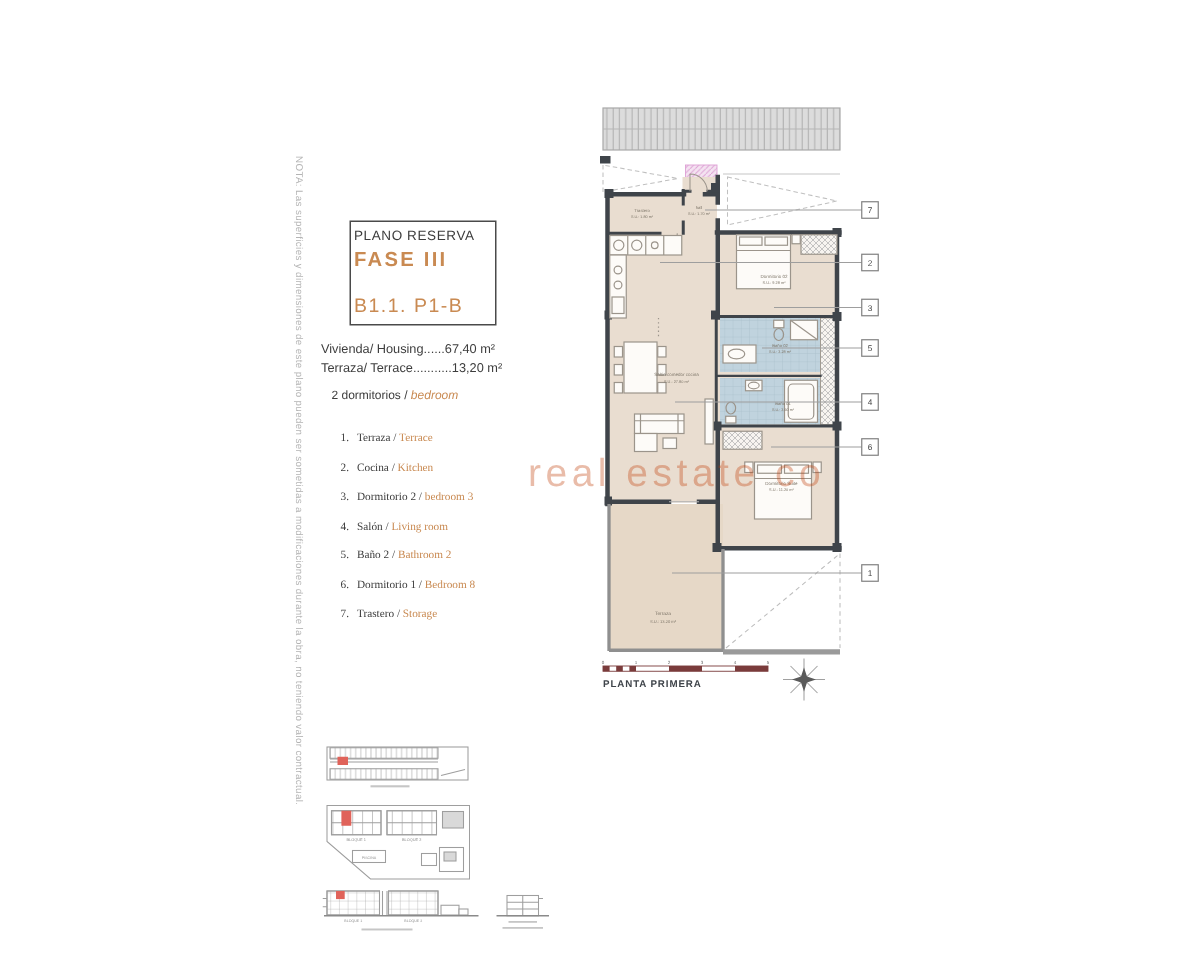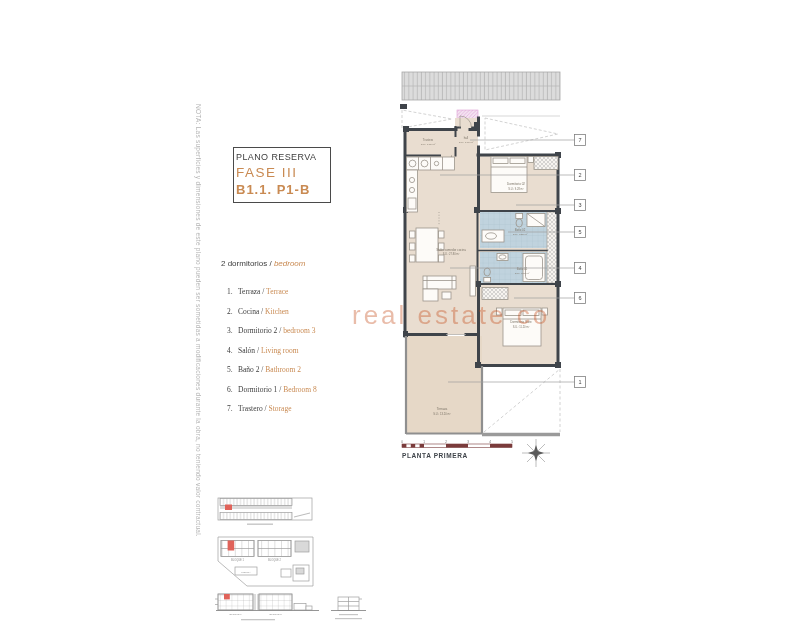--- a/index.html
+++ b/index.html
@@ -6,22 +6,22 @@
   #page{position:relative;width:800px;height:640px;background:#ffffff;overflow:hidden;
         font-family:"Liberation Sans", sans-serif;color:#3d3d3d;}
   .abs{position:absolute;}
   
   .note-vertical{left:195px;top:104px;height:472px;writing-mode:vertical-rl;
     font-size:6.5px;letter-spacing:0.25px;color:#b4b4b4;white-space:nowrap;}
   
   .title-box{left:233px;top:147px;width:92px;border:1.2px solid #4a4a4a;
     text-align:left;padding:4px 2px 5px 2px;background:#fff;}
   .tb-sub{font-size:9px;letter-spacing:0.4px;color:#3d3d3d;}
-  .tb-phase{font-size:13.5px;font-weight:normal;letter-spacing:1.5px;color:#c98a52;margin-top:3px;}
-  .tb-unit{font-size:13px;font-weight:bold;letter-spacing:1px;color:#c98a52;margin-top:2px;}
+  .tb-phase{font-size:13.5px;font-weight:bold;letter-spacing:1.5px;color:#c98a52;margin-top:3px;}
+  .tb-unit{font-size:13px;font-weight:normal;letter-spacing:1px;color:#c98a52;margin-top:16px;}
   
   .summary{left:214px;top:226px;font-size:8.5px;line-height:13px;color:#3d3d3d;}
   .bedrooms{left:221px;top:259px;font-size:8px;}
   .accent{color:#c98a52;font-style:italic;}
   
   .legend{left:227px;top:282px;font-size:7.5px;}
   .legend-row{height:19.5px;line-height:19.5px;white-space:nowrap;font-family:Liberation Serif, serif;}
   .lnum{display:inline-block;width:11px;}
   .les{color:#3d3d3d;}
   .len{color:#c98a52;}
@@ -36,20 +36,24 @@
 <div id="page">
 
   <div class="abs note-vertical">NOTA: Las superficies y dimensiones de este plano pueden ser sometidas a modificaciones durante la obra, no teniendo valor contractual.</div>
 
   <div class="abs title-box">
     <div class="tb-sub">PLANO RESERVA</div>
     <div class="tb-phase">FASE III</div>
     <div class="tb-unit">B1.1. P1-B</div>
   </div>
 
+  <div class="abs summary">
+    <div>Vivienda/ Housing......67,40 m²</div>
+    <div>Terraza/ Terrace...........13,20 m²</div>
+  </div>
   <div class="abs bedrooms">
     <span>2 dormitorios / </span><span class="accent">bedroom</span>
   </div>
 
   <div class="abs legend">
     <div class="legend-row"><span class="lnum">1.</span><span class="les">Terraza / </span><span class="len">Terrace</span></div>
     <div class="legend-row"><span class="lnum">2.</span><span class="les">Cocina / </span><span class="len">Kitchen</span></div>
     <div class="legend-row"><span class="lnum">3.</span><span class="les">Dormitorio 2 / </span><span class="len">bedroom 3</span></div>
     <div class="legend-row"><span class="lnum">4.</span><span class="les">Salón / </span><span class="len">Living room</span></div>
     <div class="legend-row"><span class="lnum">5.</span><span class="les">Baño 2 / </span><span class="len">Bathroom 2</span></div>

